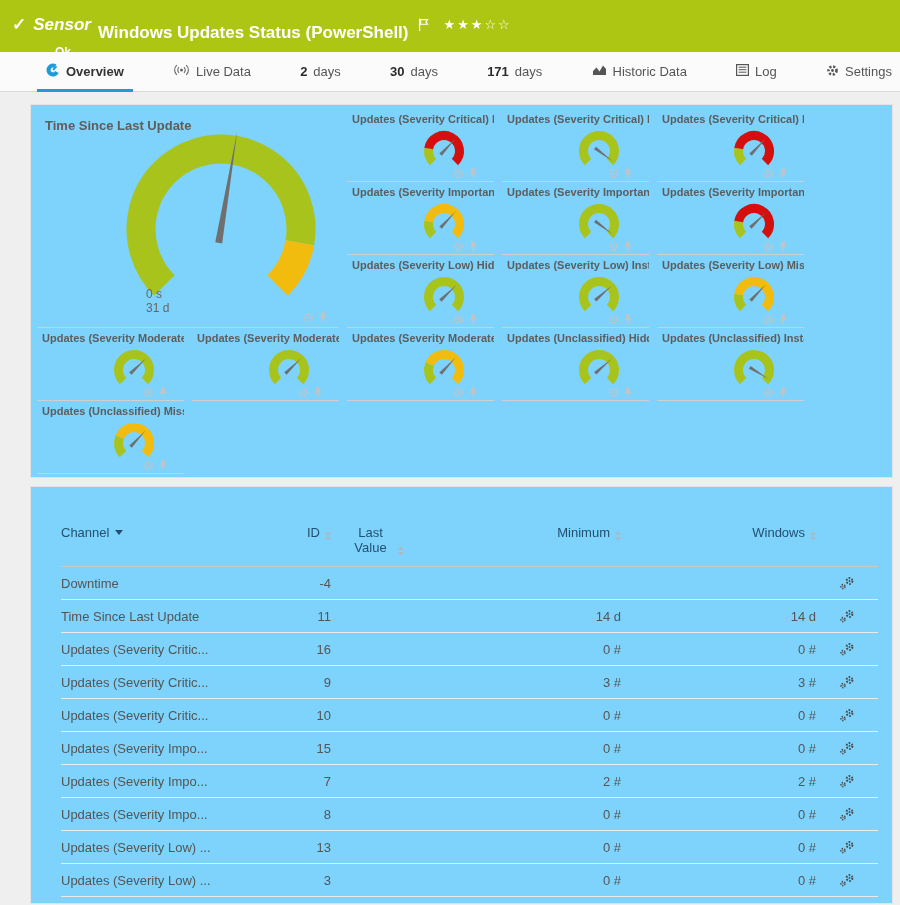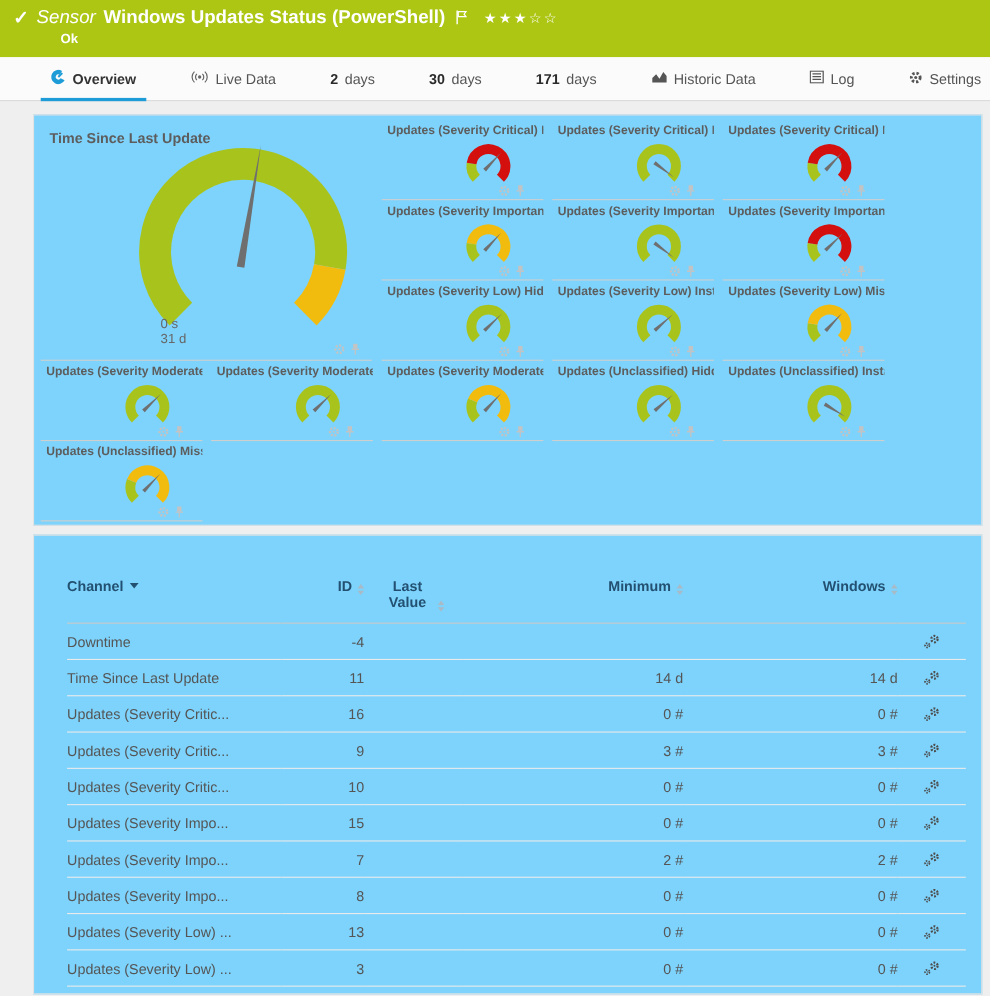--- a/index.html
+++ b/index.html
@@ -10,22 +10,22 @@
     font-family: "Liberation Sans", sans-serif;
   }
 
   
   .banner {
     position:absolute; top:0; left:0; right:0; height:52px;
     background:#adc613; color:#fff; padding:6px 0 0 12px;
   }
   .banner-line1 { display:flex; align-items:center; gap:7px; }
   .check { font-size:17px; font-weight:bold; line-height:1; }
-  .kind { font-style:italic; font-size:17px; font-weight:400; }
-  .sensor-title { font-size:17px; font-weight:bold; }
+  .kind { font-style:italic; font-size:17px; font-weight:700; }
+  .sensor-title { font-size:17px; font-weight:bold;margin-top:17px; }
   .flag-icon { display:inline-flex; margin-left:2px; }
   .stars { font-size:13px; letter-spacing:2px; margin-left:8px; }
   .banner-status { font-size:12px; font-weight:bold; margin:2px 0 0 43px; }
 
   
   .tabs {
     position:absolute; top:52px; left:0; right:0; height:40px;
     background:#fbfbfb; border-bottom:1px solid #d9d9d9;
     display:flex; align-items:center; justify-content:space-between;
     padding:0 8px 0 46px;
@@ -58,21 +58,21 @@
   .big-tile svg.bg-gauge { display:block; margin:0 12px 0 auto; overflow:visible; }
   .big-labels { width:210px; margin:4px 12px 0 auto; display:flex;
                 justify-content:flex-start; padding:0 26px 0 30px;
                 font-size:12px; color:#666;flex-direction:column; }
   .big-tile .icons { position:absolute; right:10px; bottom:4px; display:flex; gap:4px;
                      color:#c3c3c3; }
 
   
   .table-panel { top:486px; height:418px; padding:36px 14px 0 30px; }
   table { width:100%; border-collapse:collapse; font-size:13px; color:#555; table-layout:fixed; }
-  th { color:#235071; font-size:13px; font-weight:bold; text-align:left;
+  th { color:#235071; font-size:13px; font-weight:normal; text-align:left;
        padding:2px 0 10px 0; border-bottom:1px solid #c9c9c9; vertical-align:top; cursor:pointer; }
   th.num, td.num { text-align:right; }
   th.lastv { text-align:center;margin-top:47px; }
   th.lastv .wrapbox { display:inline-block; width:44px; text-align:center; }
   td { height:33px; padding:0; border-bottom:1px solid #eaeaea;margin-left:35px; }
   td.ch { white-space:nowrap; overflow:hidden; }
   td.icon-cell { text-align:center; }
   td.icon-cell svg { cursor:pointer; vertical-align:middle; }
 
   .sort { display:inline-flex; flex-direction:column; gap:2px; margin-left:5px; vertical-align:2px; }

